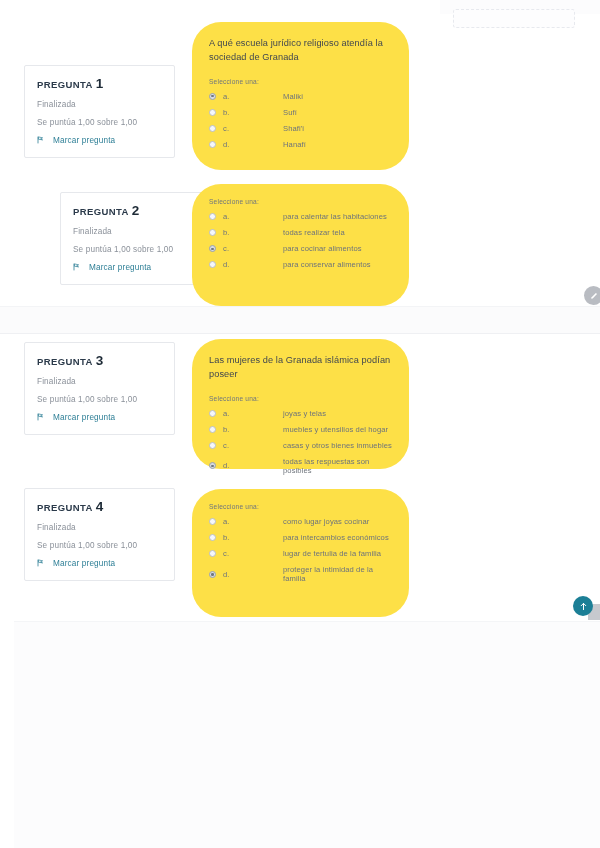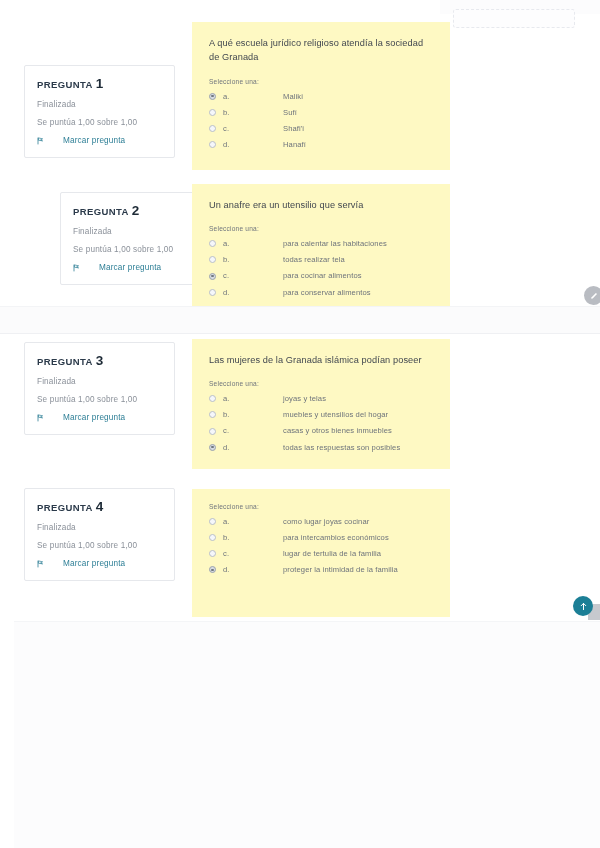--- a/index.html
+++ b/index.html
@@ -113,42 +113,43 @@
     color: #8a9099;
     margin: 0 0 9px 0;
     line-height: 1.1;
     letter-spacing: 0.15px;
   }
   .qcard-flag {
     font-size: 8.2px;
     color: #2e7f96;
     line-height: 1.1;
     display: flex;
-    align-items: flex-end;
-    gap: 19px;
+    align-items: flex-start;
+    gap: 9px;
     letter-spacing: 0.15px;
     cursor: pointer;
   }
   .flag-icon {
     width: 7px;
     height: 8px;
     display: inline-block;
     flex: 0 0 auto;
     position: relative;
     top: 0px;
   }
 
   
   .qpanel {
     position: absolute;
     left: 192px;
-    width: 258px;
-    background: #fef9c3;
+    width: 217px;
+    background: #fde047;
     box-sizing: border-box;
     padding: 14px 16px 14px 17px;
+    border-radius: 29px;
   }
   .qtext {
     font-size: 9.2px;
     color: #41474f;
     line-height: 1.55;
     margin: 0 0 13px 0;
     letter-spacing: 0.1px;
   }
   .answer-label {
     font-size: 6.6px;
@@ -306,21 +307,20 @@
         <svg width="7" height="8" viewBox="0 0 7 8">
             <path d="M1 0.6 V7.4" stroke="#2e7f96" stroke-width="0.8" fill="none"></path>
             <path d="M1.4 0.9 L5.6 1.8 L3.6 2.9 L5.6 3.9 L1.4 3.2 Z" fill="none" stroke="#2e7f96" stroke-width="0.7"></path>
           </svg>
       </span>
       <span>Marcar pregunta</span>
     </div>
   </div>
 
   <div class="qpanel" style="top:184px; height:122px;">
-    <p class="qtext">Un anafre era un utensilio que servía</p>
     <p class="answer-label">Seleccione una:</p>
     <ul class="opt-list">
       <li class="opt">
         <span class="radio"></span>
         <span class="opt-key">a.</span>
         <span class="opt-text">para calentar las habitaciones</span>
       </li>
       <li class="opt">
         <span class="radio"></span>
         <span class="opt-key">b.</span>

